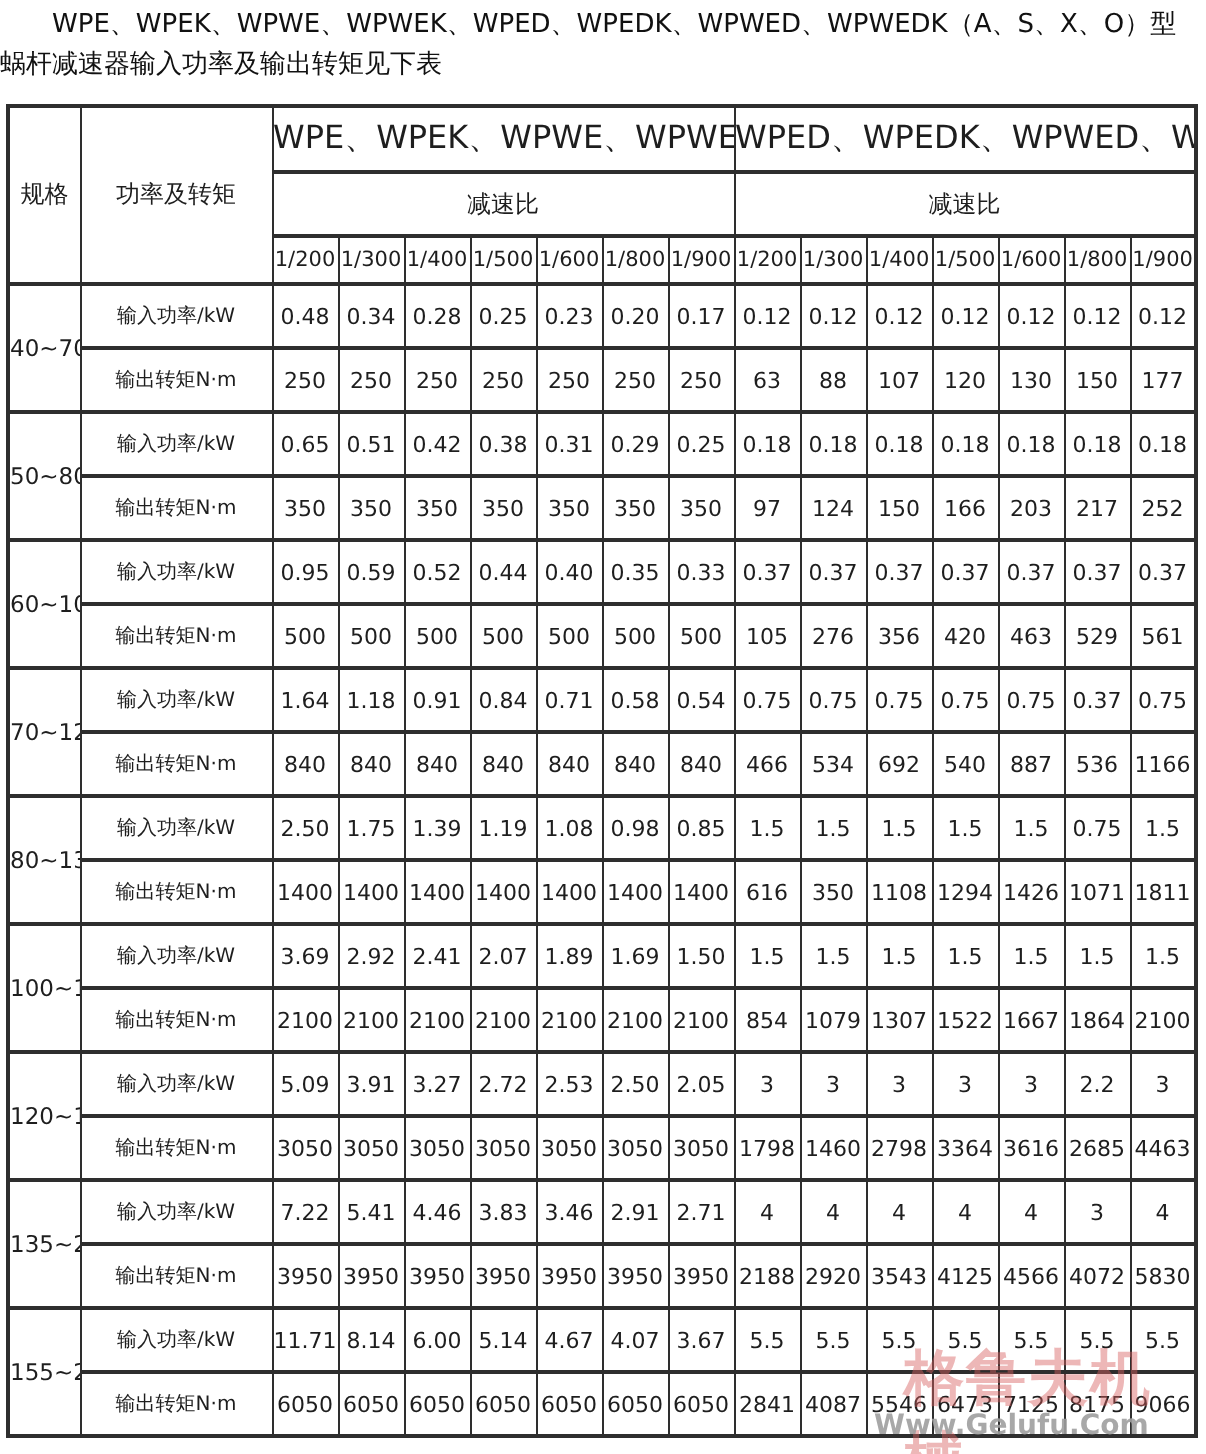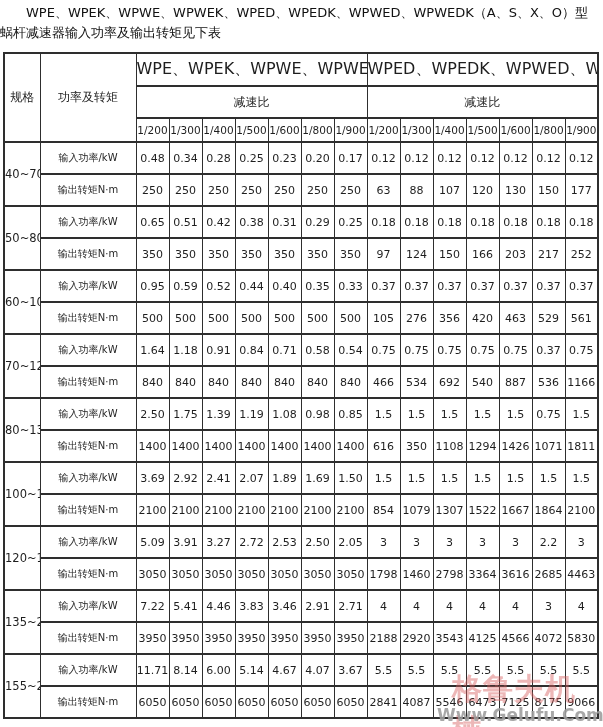--- a/index.html
+++ b/index.html
@@ -31,21 +31,21 @@
   td.spec { font-size:11.5px; }
   td.rowlabel { font-size:10px; }
   td.val { height:30px; font-size:11px; }
   .seal {
     position:absolute; left:452px; top:666px;
     font-size:30px; font-weight:bold; letter-spacing:1px;
     color:rgba(216,96,96,0.45); pointer-events:none;
   }
   .site {
     position:absolute; left:437px; top:702px;
-    font-size:17px; font-weight:bold;
+    font-size:14px; font-weight:bold;
     color:rgba(158,158,158,0.9); pointer-events:none;
   }
 </style>
 </head>
 <body>
 
 <div class="page">
 
   <p class="title">WPE、WPEK、WPWE、WPWEK、WPED、WPEDK、WPWED、WPWEDK（A、S、X、O）型蜗杆减速器输入功率及输出转矩见下表</p>
 

